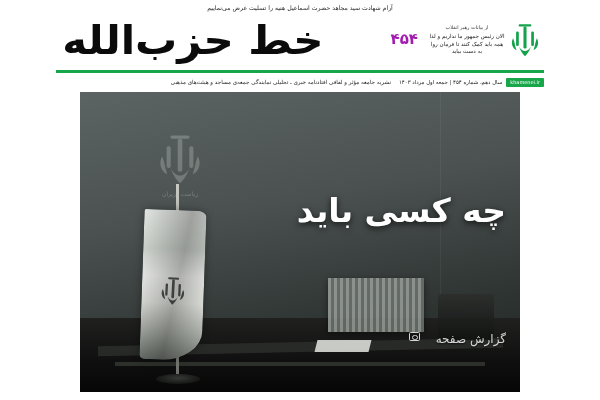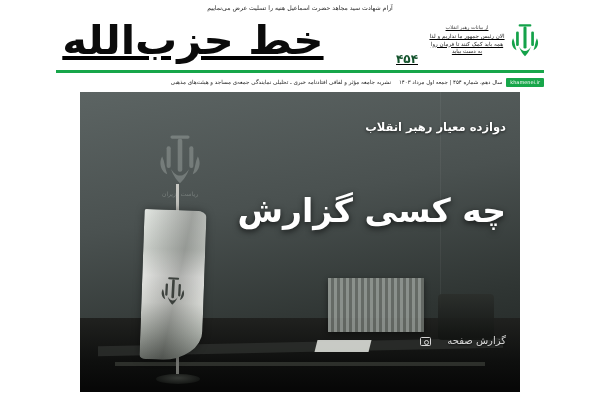--- a/index.html
+++ b/index.html
@@ -41,21 +41,20 @@
     position: absolute;
     top: 14px;
     left: 56px;
     width: 488px;
     height: 52px;
     display: flex;
     flex-direction: row-reverse;
     align-items: center;
     justify-content: flex-end;
     overflow: hidden;
-    text-decoration: underline;
   }
 
   
   .logotype {
     flex: 1 1 auto;
     text-align: left;
     font-family: "DejaVu Sans", "Liberation Sans", sans-serif;
     font-weight: bold;
     font-size: 40px;
     line-height: 50px;
@@ -63,27 +62,27 @@
     letter-spacing: -2px;
     direction: rtl;
     white-space: nowrap;
     padding-left: 6px;
     transform: scaleX(1.05);
     transform-origin: left center;
   }
 
   .issue-no {
     flex: 0 0 auto;
-    font-size: 12px;
+    font-size: 15px;
     font-weight: bold;
-    color: #14532d;
+    color: #a21caf;
     padding: 0 10px 0 6px;
     direction: ltr;
     align-self: flex-end;
-    margin-bottom: 0;
+    margin-bottom: 18px;
   }
 
   .quote-block {
     flex: 0 0 auto;
     width: 78px;
     text-align: center;
     font-size: 5.6px;
     line-height: 7.6px;
     color: #1b1b1b;
     direction: rtl;
@@ -338,25 +337,25 @@
     text-shadow: 0 2px 6px rgba(0,0,0,.7);
   }
   .headline div { white-space: nowrap; }
 
   .credit {
     position: absolute;
     right: 14px;
     bottom: 46px;
     direction: rtl;
     color: #e8e8e8;
-    font-size: 10px;
+    font-size: 12px;
     opacity: .9;
     display: flex;
     flex-direction: row-reverse;
-    align-items: flex-end;
+    align-items: flex-start;
     gap: 16px;
     text-shadow: 0 1px 2px rgba(0,0,0,.8);
   }
   .credit .cam {
     display: inline-block;
     width: 9px;
     height: 7px;
     border: 1px solid #e8e8e8;
     border-radius: 1.5px;
     position: relative;
@@ -461,25 +460,24 @@
             <path d="M6 20c-3 5-1 12 4 14-2-5-2-10-4-14z"></path>
             <path d="M34 20c3 5 1 12-4 14 2-5 2-10 4-14z"></path>
             <path d="M13 30c2 6 5 9 7 11 2-2 5-5 7-11-2 3-4 5-7 5s-5-2-7-5z"></path>
             <rect x="12.5" y="3.5" width="15" height="2.6" rx="1.3"></rect>
           </g>
         </svg>
       </div>
       <div class="flag-base"></div>
 
       <div class="kicker">
-        <div>دوازده معیار رهبر انقلاب</div>
       </div>
 
       <div class="headline">
-        <div>چه کسی گزارش</div>
+        <div>چه کسی باید</div>
       </div>
 
       <div class="credit">
         <span class="cam"></span>
         <span>گزارش صفحه</span>
       </div>
 
     </div>
   </div>
 

